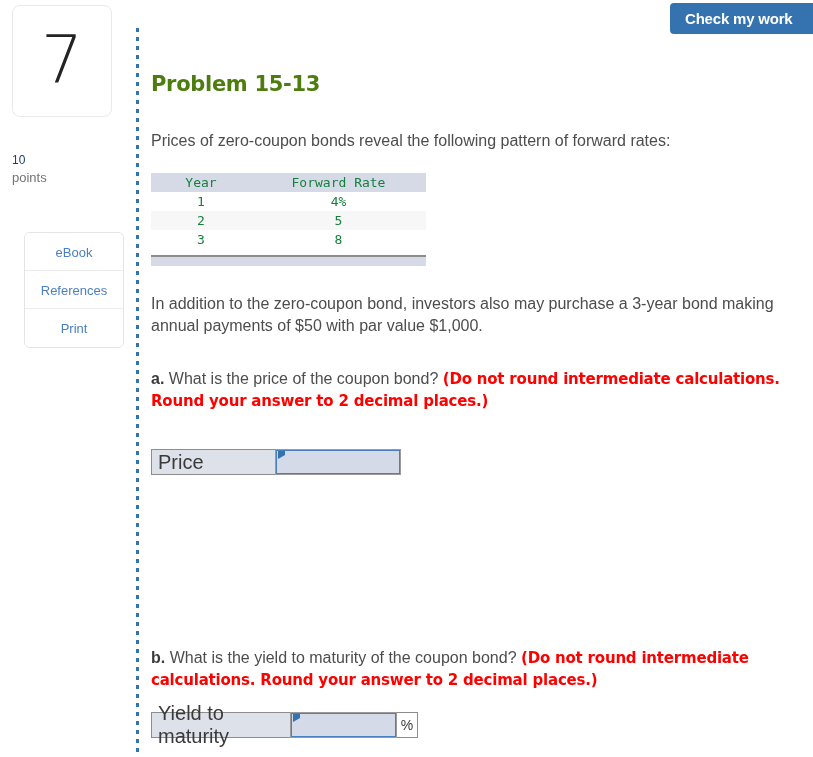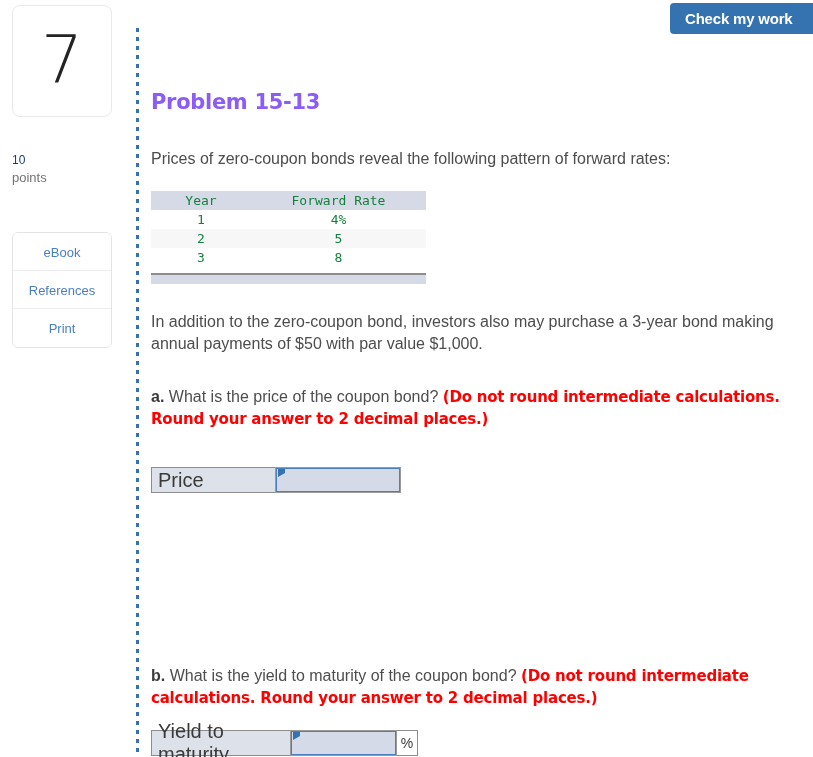--- a/index.html
+++ b/index.html
@@ -77,21 +77,21 @@
     color: #1b3d6d;
     line-height: 17px;
   }
   #points-block .pts-label {
     font-size: 13px;
     color: #737373;
     line-height: 17px;
   }
   #tool-buttons {
     position: absolute;
-    left: 12px;
+    left: 24px;
     top: 232px;
     width: 100px;
     border: 1px solid #e4e4e4;
     border-radius: 6px;
     background: #fff;
     overflow: hidden;
   }
   #tool-buttons .tool-btn {
     display: block;
     width: 100%;
@@ -121,25 +121,25 @@
   }
 
   
   #content {
     position: absolute;
     left: 151px;
     top: 0;
     width: 662px;
   }
   #problem-title {
-    margin-top: 90px;
+    margin-top: 72px;
     font-family: "DejaVu Sans", sans-serif;
     font-size: 21px;
     font-weight: bold;
-    color: #8b5cf6;
+    color: #4d7c0f;
     letter-spacing: -0.3px;
   }
   .body-text {
     font-size: 16px;
     color: #4d4d4d;
     line-height: 22px;
     font-family: "Liberation Sans", sans-serif;
   }
   #intro-text { margin-top: 34px; }
 

